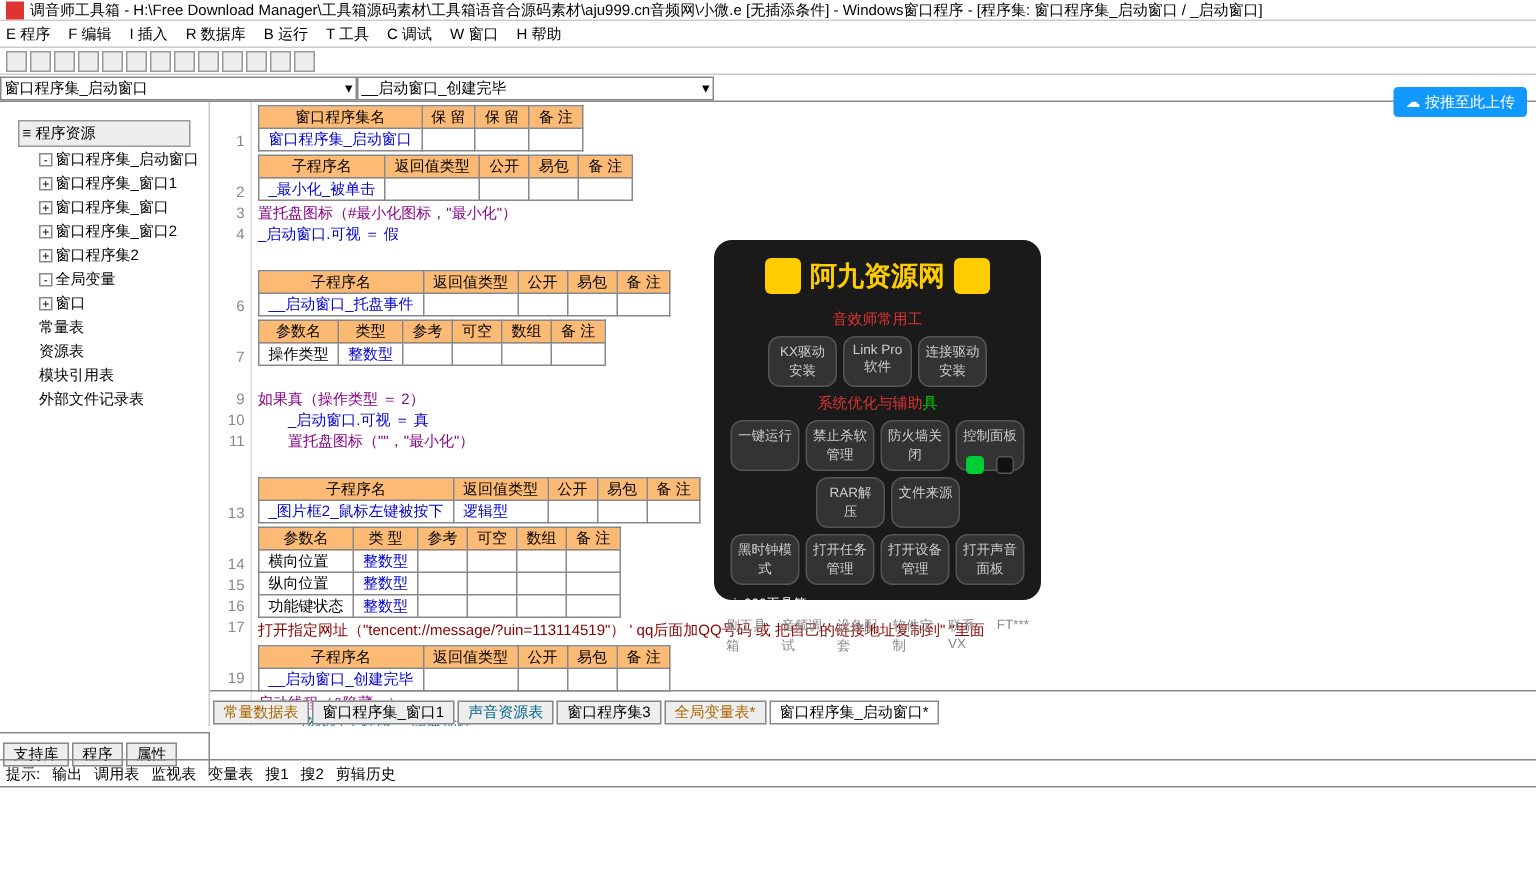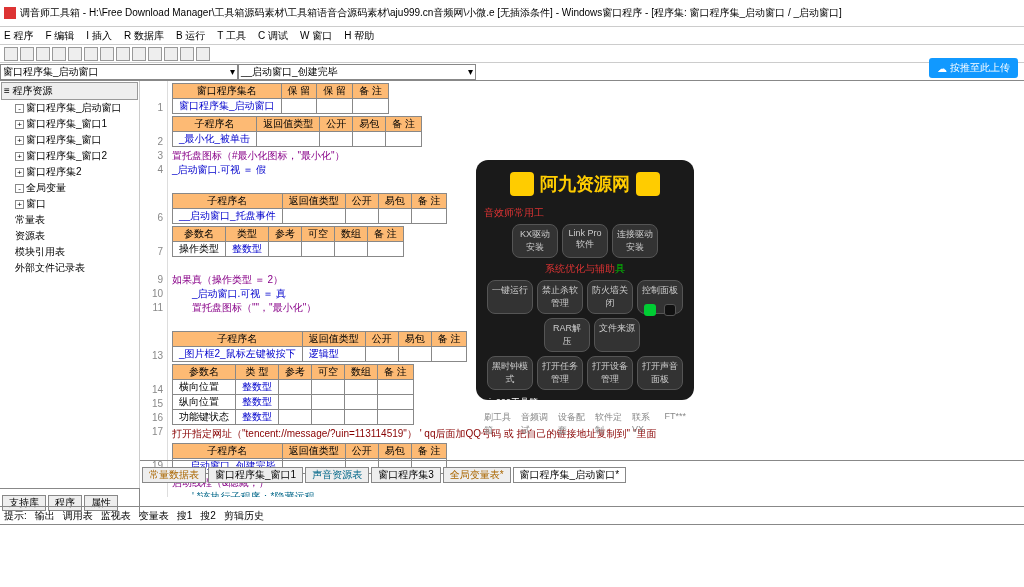--- a/index.html
+++ b/index.html
@@ -1,27 +1,27 @@
 <!DOCTYPE html>
 <html><head>
 <meta charset="utf-8">
 <style>
 * { margin: 0; padding: 0; box-sizing: border-box; font-family: "Microsoft YaHei", SimSun, sans-serif; }
 body { width: 1024px; height: 587px; background: #fff; font-size: 11px; overflow: hidden; position: relative; }
-.titlebar { height: 27px; background: #fff; border-bottom: 1px solid #ccc; display: flex; align-items: center; padding: 0 4px; }
+.titlebar { height: 14px; background: #fff; border-bottom: 1px solid #ccc; display: flex; align-items: center; padding: 0 4px; }
 .titlebar .icon { width: 12px; height: 12px; background: #d33; margin-right: 4px; }
 .titlebar span { font-size: 10px; }
 .menubar { height: 18px; border-bottom: 1px solid #ccc; display: flex; align-items: center; padding: 0 4px; }
 .menubar span { margin-right: 12px; font-size: 10px; cursor: pointer; }
 .toolbar { height: 18px; border-bottom: 1px solid #ccc; display: flex; align-items: center; padding: 0 4px; gap: 2px; }
 .toolbar .btn { width: 14px; height: 14px; border: 1px solid #999; background: #eee; }
 .tabbar { height: 18px; border-bottom: 1px solid #888; display: flex; align-items: center; }
 .tabbar .combo { height: 16px; border: 1px solid #888; font-size: 10px; padding: 0 2px; display: flex; align-items: center; justify-content: space-between; }
 .main { display: flex; height: 416px; }
-.tree { width: 140px; border-right: 1px solid #ccc; font-size: 10px; padding: 1px; overflow: hidden; }
+.tree { width: 140px; border-right: 1px solid #ccc; font-size: 10px; padding: 12px; overflow: hidden; }
 .tree-title { background: #eee; padding: 1px 2px; border: 1px solid #999; }
 .tree-item { padding: 1px 0 1px 14px; white-space: nowrap; cursor: pointer; }
 .tree-item .exp { display: inline-block; width: 9px; height: 9px; border: 1px solid #888; text-align: center; line-height: 7px; font-size: 8px; margin-right: 2px; }
 .code { flex: 1; display: flex; overflow: hidden; position: relative; }
 .gutter { width: 28px; background: #fff; border-right: 1px solid #ddd; text-align: right; padding-right: 4px; font-size: 10px; color: #888; }
 .gutter div { height: 14px; line-height: 14px; }
 .gutter .spacer { height: 20px; }
 .src { flex: 1; font-size: 10px; padding-left: 4px; overflow: hidden; }
 .tbl { border-collapse: collapse; margin: 2px 0; }
 .tbl td { border: 1px solid #888; padding: 0 6px; height: 14px; font-size: 10px; }
@@ -37,21 +37,21 @@
 .status { height: 18px; border-top: 1px solid #888; display: flex; align-items: center; font-size: 10px; padding: 0 4px; gap: 8px; }
 .status span { cursor: pointer; }
 .bottom-area { height: 77px; border-top: 1px solid #888; background: #fff; }
 
 
 .modal { position: absolute; left: 476px; top: 160px; width: 218px; height: 240px; background: #1a1a1a; border-radius: 12px; color: #fff; padding: 8px; }
 .modal-title { display: flex; justify-content: space-between; align-items: center; font-size: 10px; color: #ccc; margin-bottom: 6px; }
 .modal-head { display: flex; align-items: center; justify-content: center; gap: 6px; margin: 4px 0 10px; }
 .modal-head .pika { width: 24px; height: 24px; background: #fc0; border-radius: 4px; }
 .modal-head .name { color: #fc0; font-size: 18px; font-weight: bold; }
-.modal-sub { color: #d33; font-size: 10px; margin: 4px 0; }
+.modal-sub { text-align: center; color: #d33; font-size: 10px; margin: 4px 0; }
 .modal-sub2 { text-align: center; font-size: 10px; margin: 4px 0; }
 .modal-sub2 .c1 { color: #d33; }
 .modal-sub2 .c2 { color: #0c0; }
 .btnrow { display: flex; gap: 4px; margin: 4px 0; justify-content: center; }
 .mbtn { background: #333; border: 1px solid #555; border-radius: 8px; font-size: 9px; color: #ccc; padding: 3px 4px; width: 46px; text-align: center; cursor: pointer; }
 .modal-foot { font-size: 9px; color: #888; margin-top: 6px; }
 .modal-foot .line1 { color: #fff; text-align: left; }
 .modal-foot .line2 { display: flex; gap: 10px; margin-top: 2px; }
 .modal-icons { display: flex; gap: 8px; justify-content: flex-end; margin-top: -14px; }
 .modal-icons span { width: 12px; height: 12px; border-radius: 3px; }

